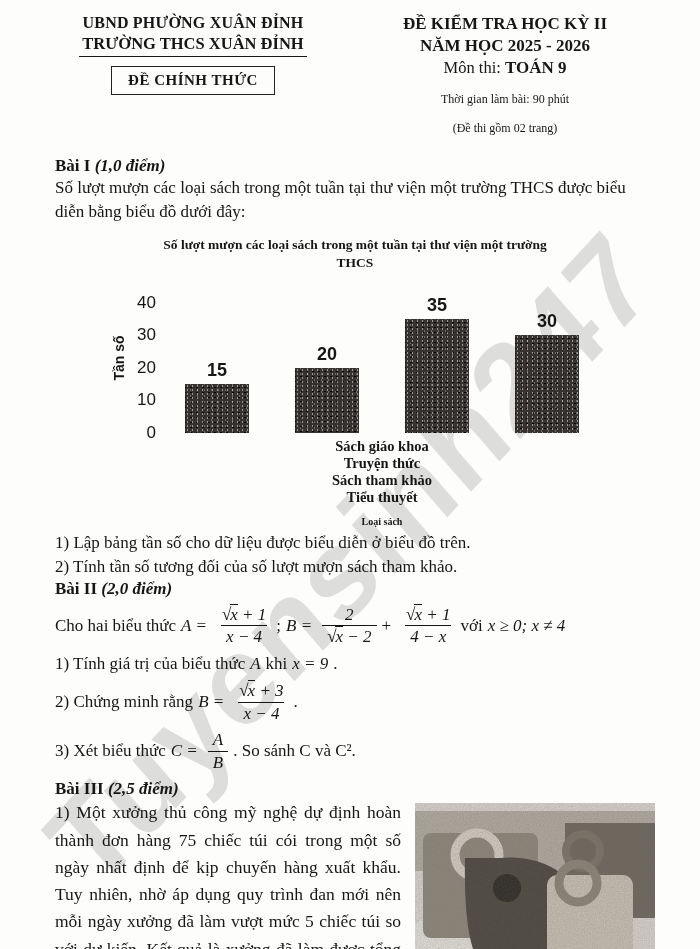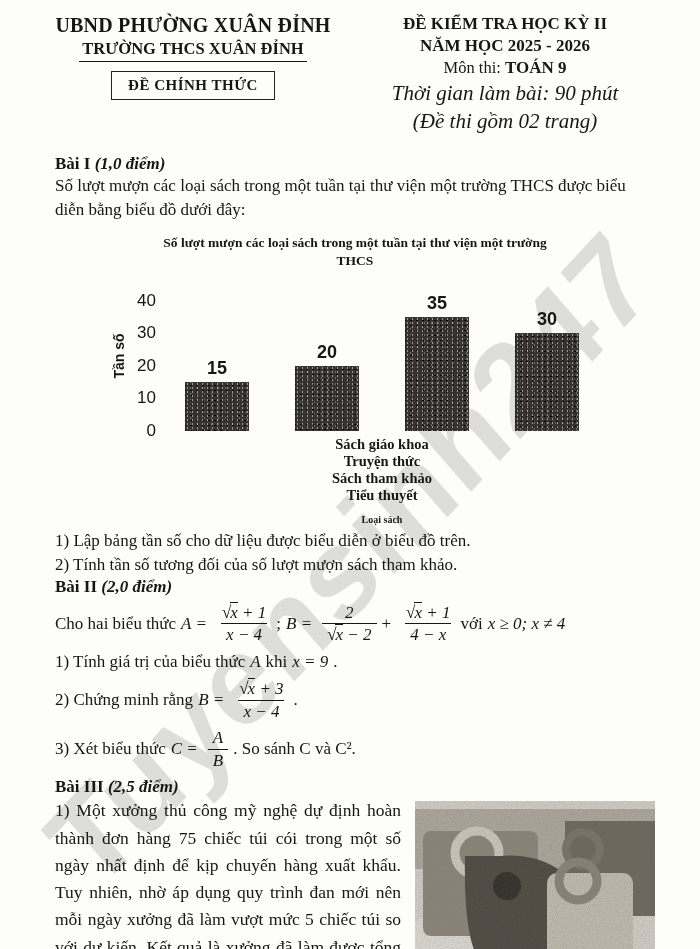--- a/index.html
+++ b/index.html
@@ -25,31 +25,31 @@
     font-size:122px;
     letter-spacing:2px;
     color:rgba(168,168,168,0.38);
     white-space:nowrap;
     user-select:none;
   }
 
   
   .header { display:flex; justify-content:space-between; align-items:flex-start; }
   .header-left { width:46%; text-align:center; }
-  .hl1 { font-weight:bold; font-size:20px; letter-spacing:0.2px; }
+  .hl1 { font-weight:bold; font-size:16px; letter-spacing:0.2px; }
   .hl2 { font-weight:bold; font-size:16.5px; margin-top:2px; display:inline-block;
          border-bottom:1.6px solid #161616; padding:0 3px 2px; }
   .stamp { display:inline-block; margin-top:9px; border:1.8px solid #222;
            font-weight:bold; font-size:15px; padding:5px 16px; letter-spacing:0.5px; }
   .header-right { width:50%; text-align:center; }
   .hr1 { font-weight:bold; font-size:17px; }
   .hr2 { font-weight:bold; font-size:17px; margin-top:2px; }
   .hr3 { font-size:16.5px; margin-top:2px; }
   .hr3 b { font-size:17px; }
-  .hr4, .hr5 { font-style:italic; font-size:21px; margin-top:3px; }
+  .hr4, .hr5 { font-size:12px; margin-top:14px; }
 
   
   .section-heading { font-size:17px; margin-top:0; }
   .section-heading .sh-title { font-weight:bold; }
   .section-heading .sh-points { font-weight:bold; font-style:italic; }
   .body-text { font-size:17px; line-height:1.42; }
   .q-line { font-size:17px; line-height:1.42; }
 
   #part1-heading { margin-top:20px; }
 

